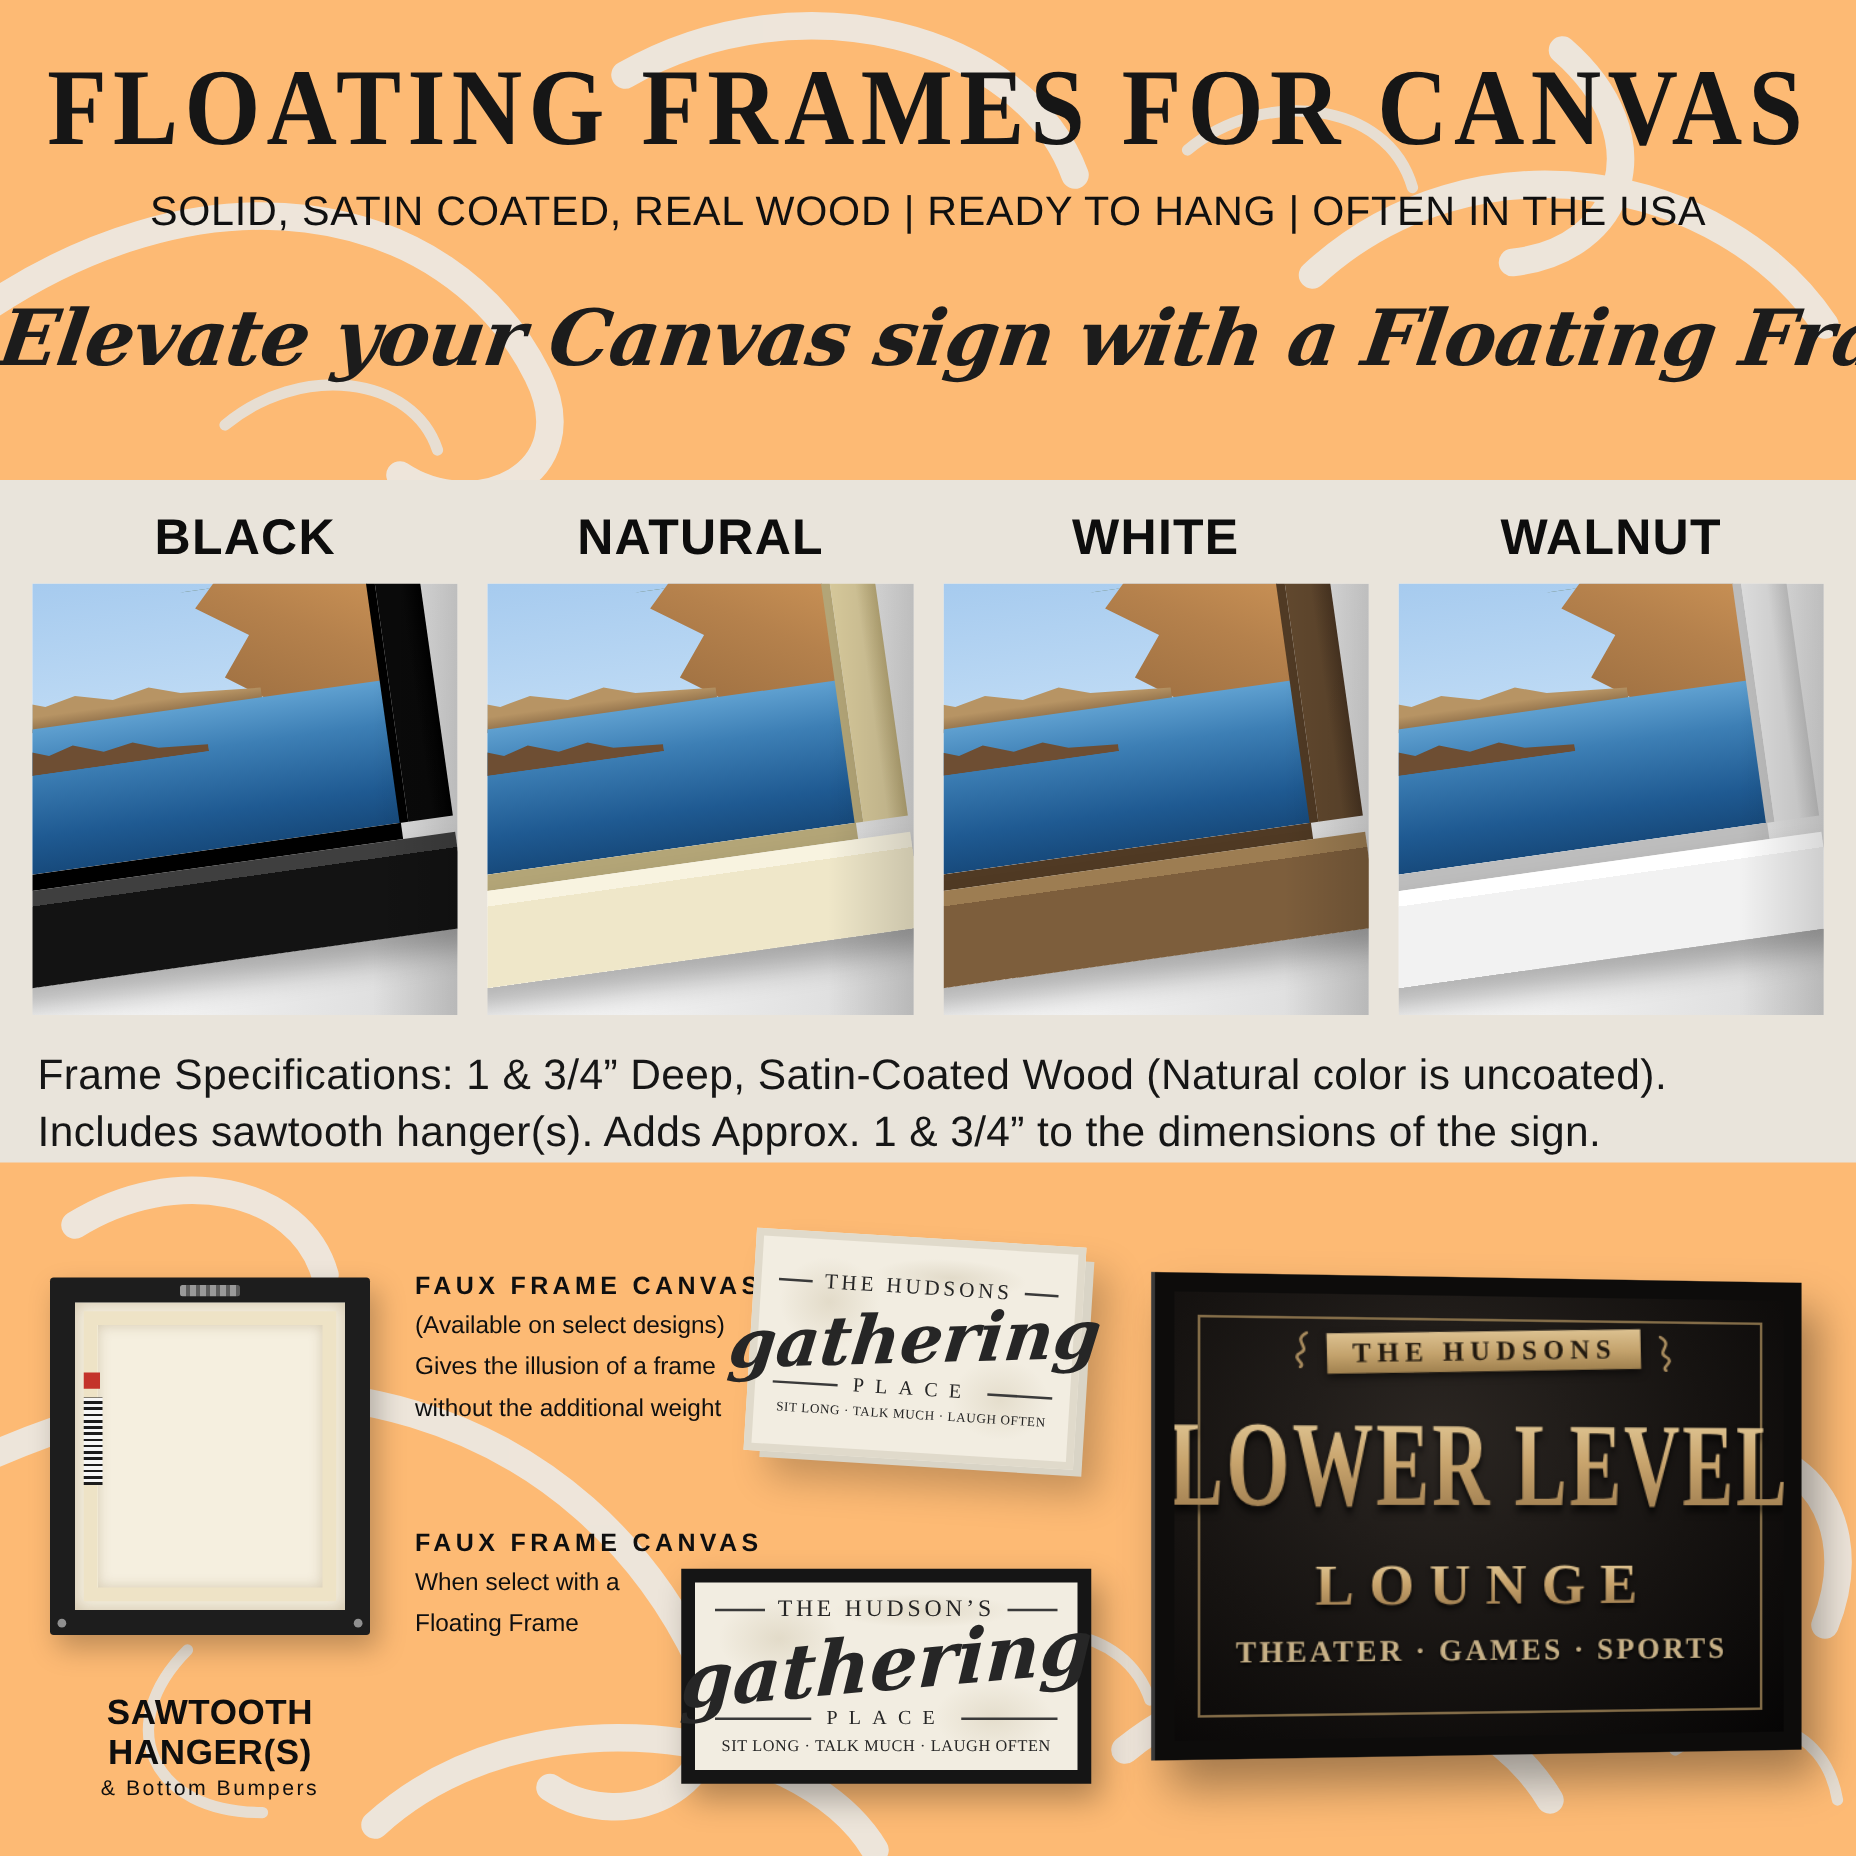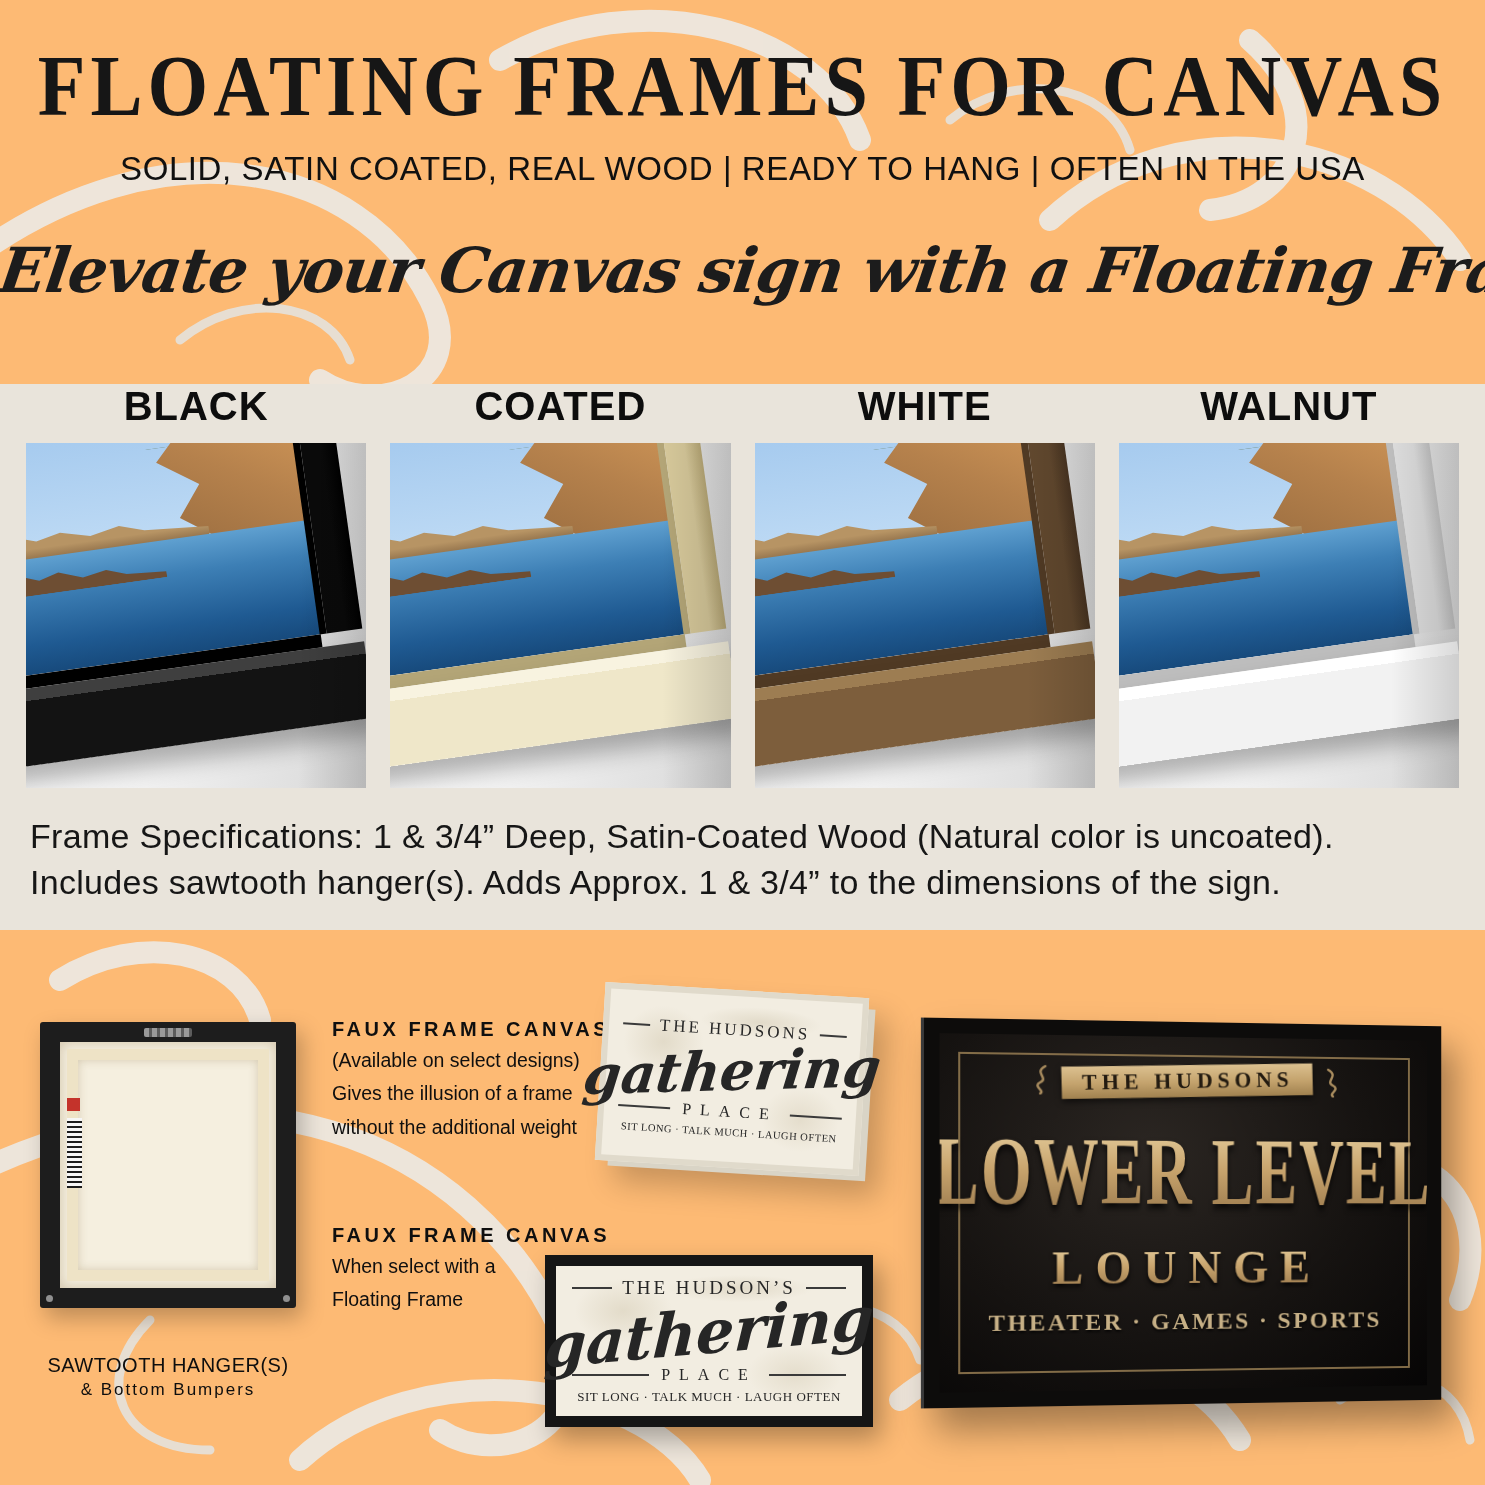--- a/index.html
+++ b/index.html
@@ -22,21 +22,21 @@
   .hero .tagline {
     margin-top:46px; font-family:"DejaVu Serif", serif; font-style:italic; font-weight:bold;
     font-size:62px; color:#1c1c1c; transform:skewX(-8deg); letter-spacing:-1px; white-space:nowrap;
   }
 
   
   .band { position:absolute; top:384px; left:0; width:100%; height:546px; background:#e9e4db; z-index:2; }
   .labels, .photos {
     display:grid; grid-template-columns:repeat(4,1fr); column-gap:24px; padding:0 26px;
   }
-  .labels { }
+  .labels { margin-top:24px; }
   .flabel { text-align:center; font-weight:bold; font-size:40px; letter-spacing:1px; color:#0d0d0d; }
   .photos { margin-top:14px; }
   .photo {
     position:relative; height:345px; overflow:hidden; margin:0;
     background:linear-gradient(100deg,#fbfbfb 0%,#f1f1f1 45%,#d8d8d8 100%);
   }
   .photo::after { content:""; position:absolute; top:0; right:0; width:20%; height:100%;
     background:linear-gradient(90deg,rgba(0,0,0,0),rgba(0,0,0,.15)); }
   .scene { position:absolute; left:-10%; top:-12%; width:112%; height:104%; transform:rotate(-8deg); }
   .art { position:absolute; left:-6%; top:-8%; right:16%; bottom:30%; overflow:hidden; }
@@ -81,21 +81,21 @@
     box-shadow:inset 0 0 14px rgba(120,90,40,.3); }
   .cb-stretcher { position:absolute; inset:7px; border:11px solid #eee3c6;
     box-shadow:inset 0 0 10px rgba(120,90,40,.25); }
   .cb-red { position:absolute; left:7px; top:56px; width:13px; height:13px; background:#c4332b; }
   .cb-barcode { position:absolute; left:7px; top:76px; width:15px; height:70px;
     background:repeating-linear-gradient(0deg,#1c1c1c 0 2px,#f6f6f6 2px 5px); }
   .cb-screw { position:absolute; width:7px; height:7px; border-radius:50%; background:#909090; }
   .cb-screw.s1 { left:-14px; bottom:-14px; }
   .cb-screw.s2 { right:-14px; bottom:-14px; }
   .cback-label { position:absolute; left:8px; top:424px; width:320px; text-align:center; color:#0e0e0e; }
-  .cbl-b { font-weight:normal; font-size:20px; letter-spacing:.5px; }
+  .cbl-b { font-weight:bold; font-size:28px; letter-spacing:.5px; }
   .cbl-s { font-size:17px; letter-spacing:2px; margin-top:3px; }
 
   .faux { position:absolute; left:332px; width:270px; color:#0f0f0f; }
   .faux1 { top:88px; }
   .faux2 { top:294px; }
   .faux-h { font-weight:bold; font-size:20px; letter-spacing:3.5px; white-space:nowrap; }
   .faux-l { font-size:19.5px; line-height:1.4; margin-top:6px; }
 
   .gsign {
     position:relative; background:#f2ede1; color:#262626; font-family:"Liberation Serif", serif;
@@ -174,21 +174,21 @@
 
   <header class="hero">
     <h1>FLOATING FRAMES FOR CANVAS</h1>
     <div class="sub">SOLID, SATIN COATED, REAL WOOD | READY TO HANG | OFTEN IN THE USA</div>
     <div class="tagline">Elevate your Canvas sign with a Floating Frame!</div>
   </header>
 
   <section class="band">
     <div class="labels">
       <div class="flabel">BLACK</div>
-      <div class="flabel">COATED</div>
+      <div class="flabel">NATURAL</div>
       <div class="flabel">WHITE</div>
       <div class="flabel">WALNUT</div>
     </div>
 
     <div class="photos">
       <figure class="photo black">
         <div class="scene">
           <div class="art">
             <div class="sky"></div>
             <div class="cliff"></div>

